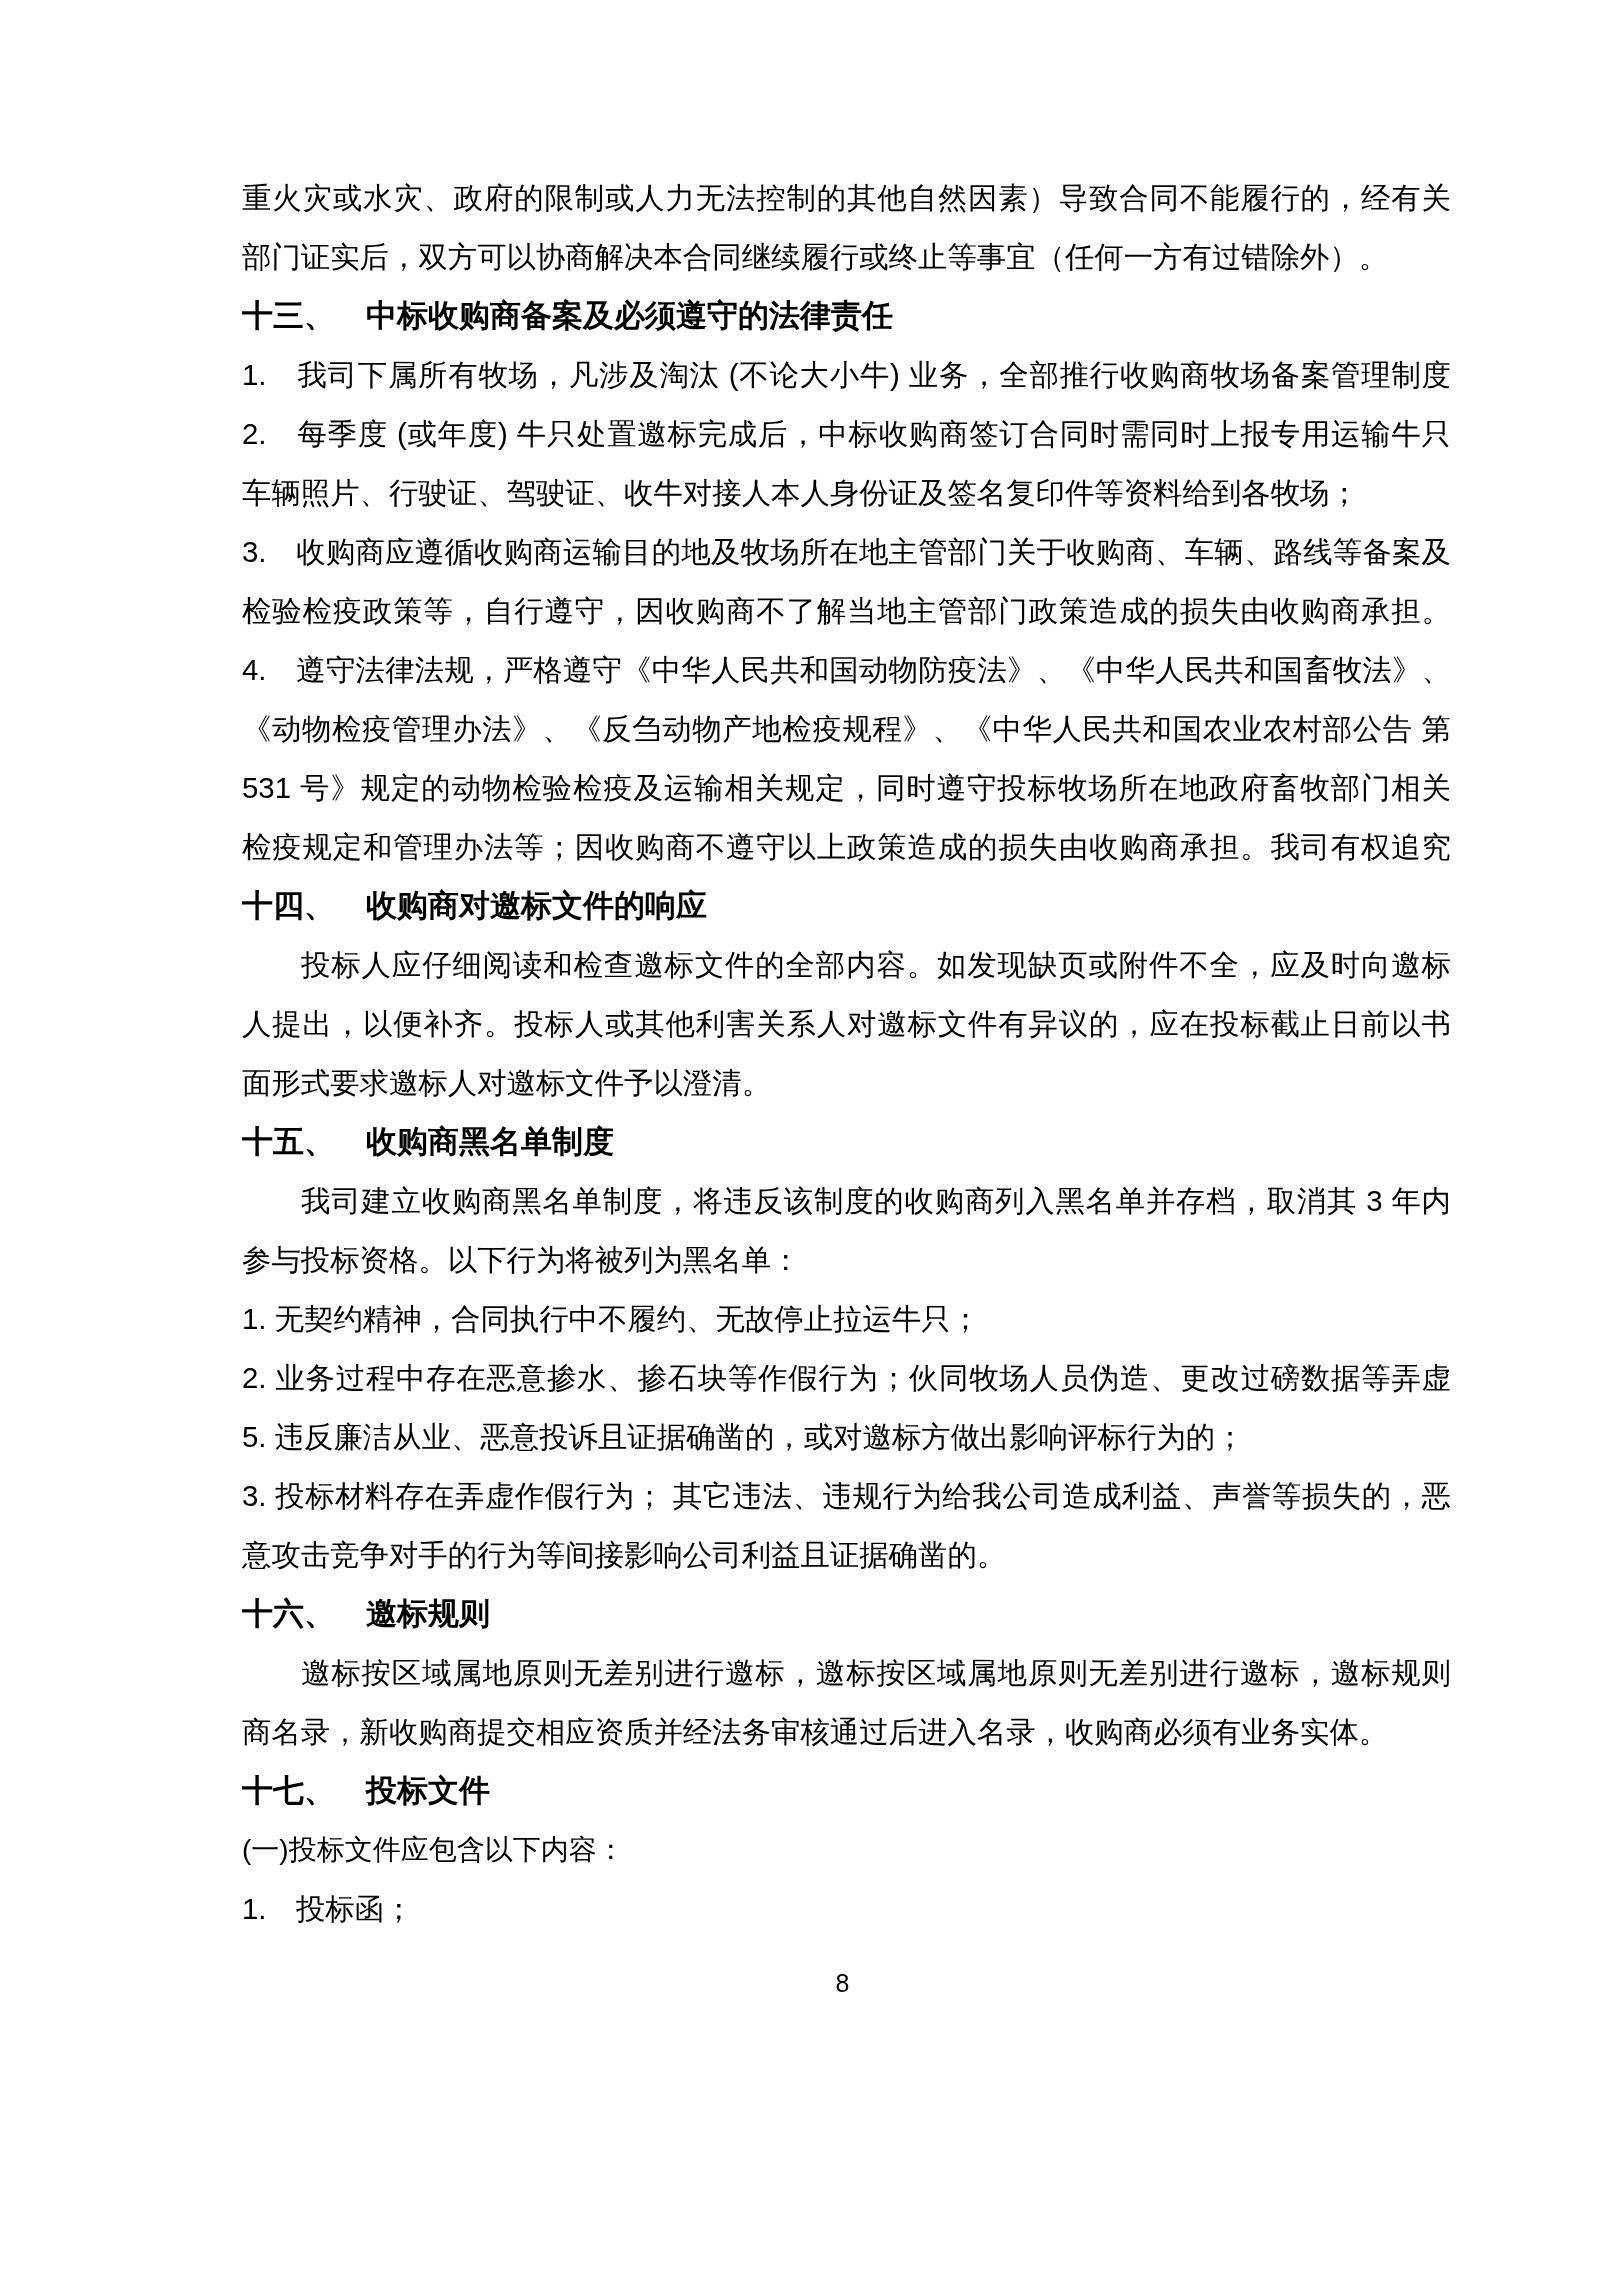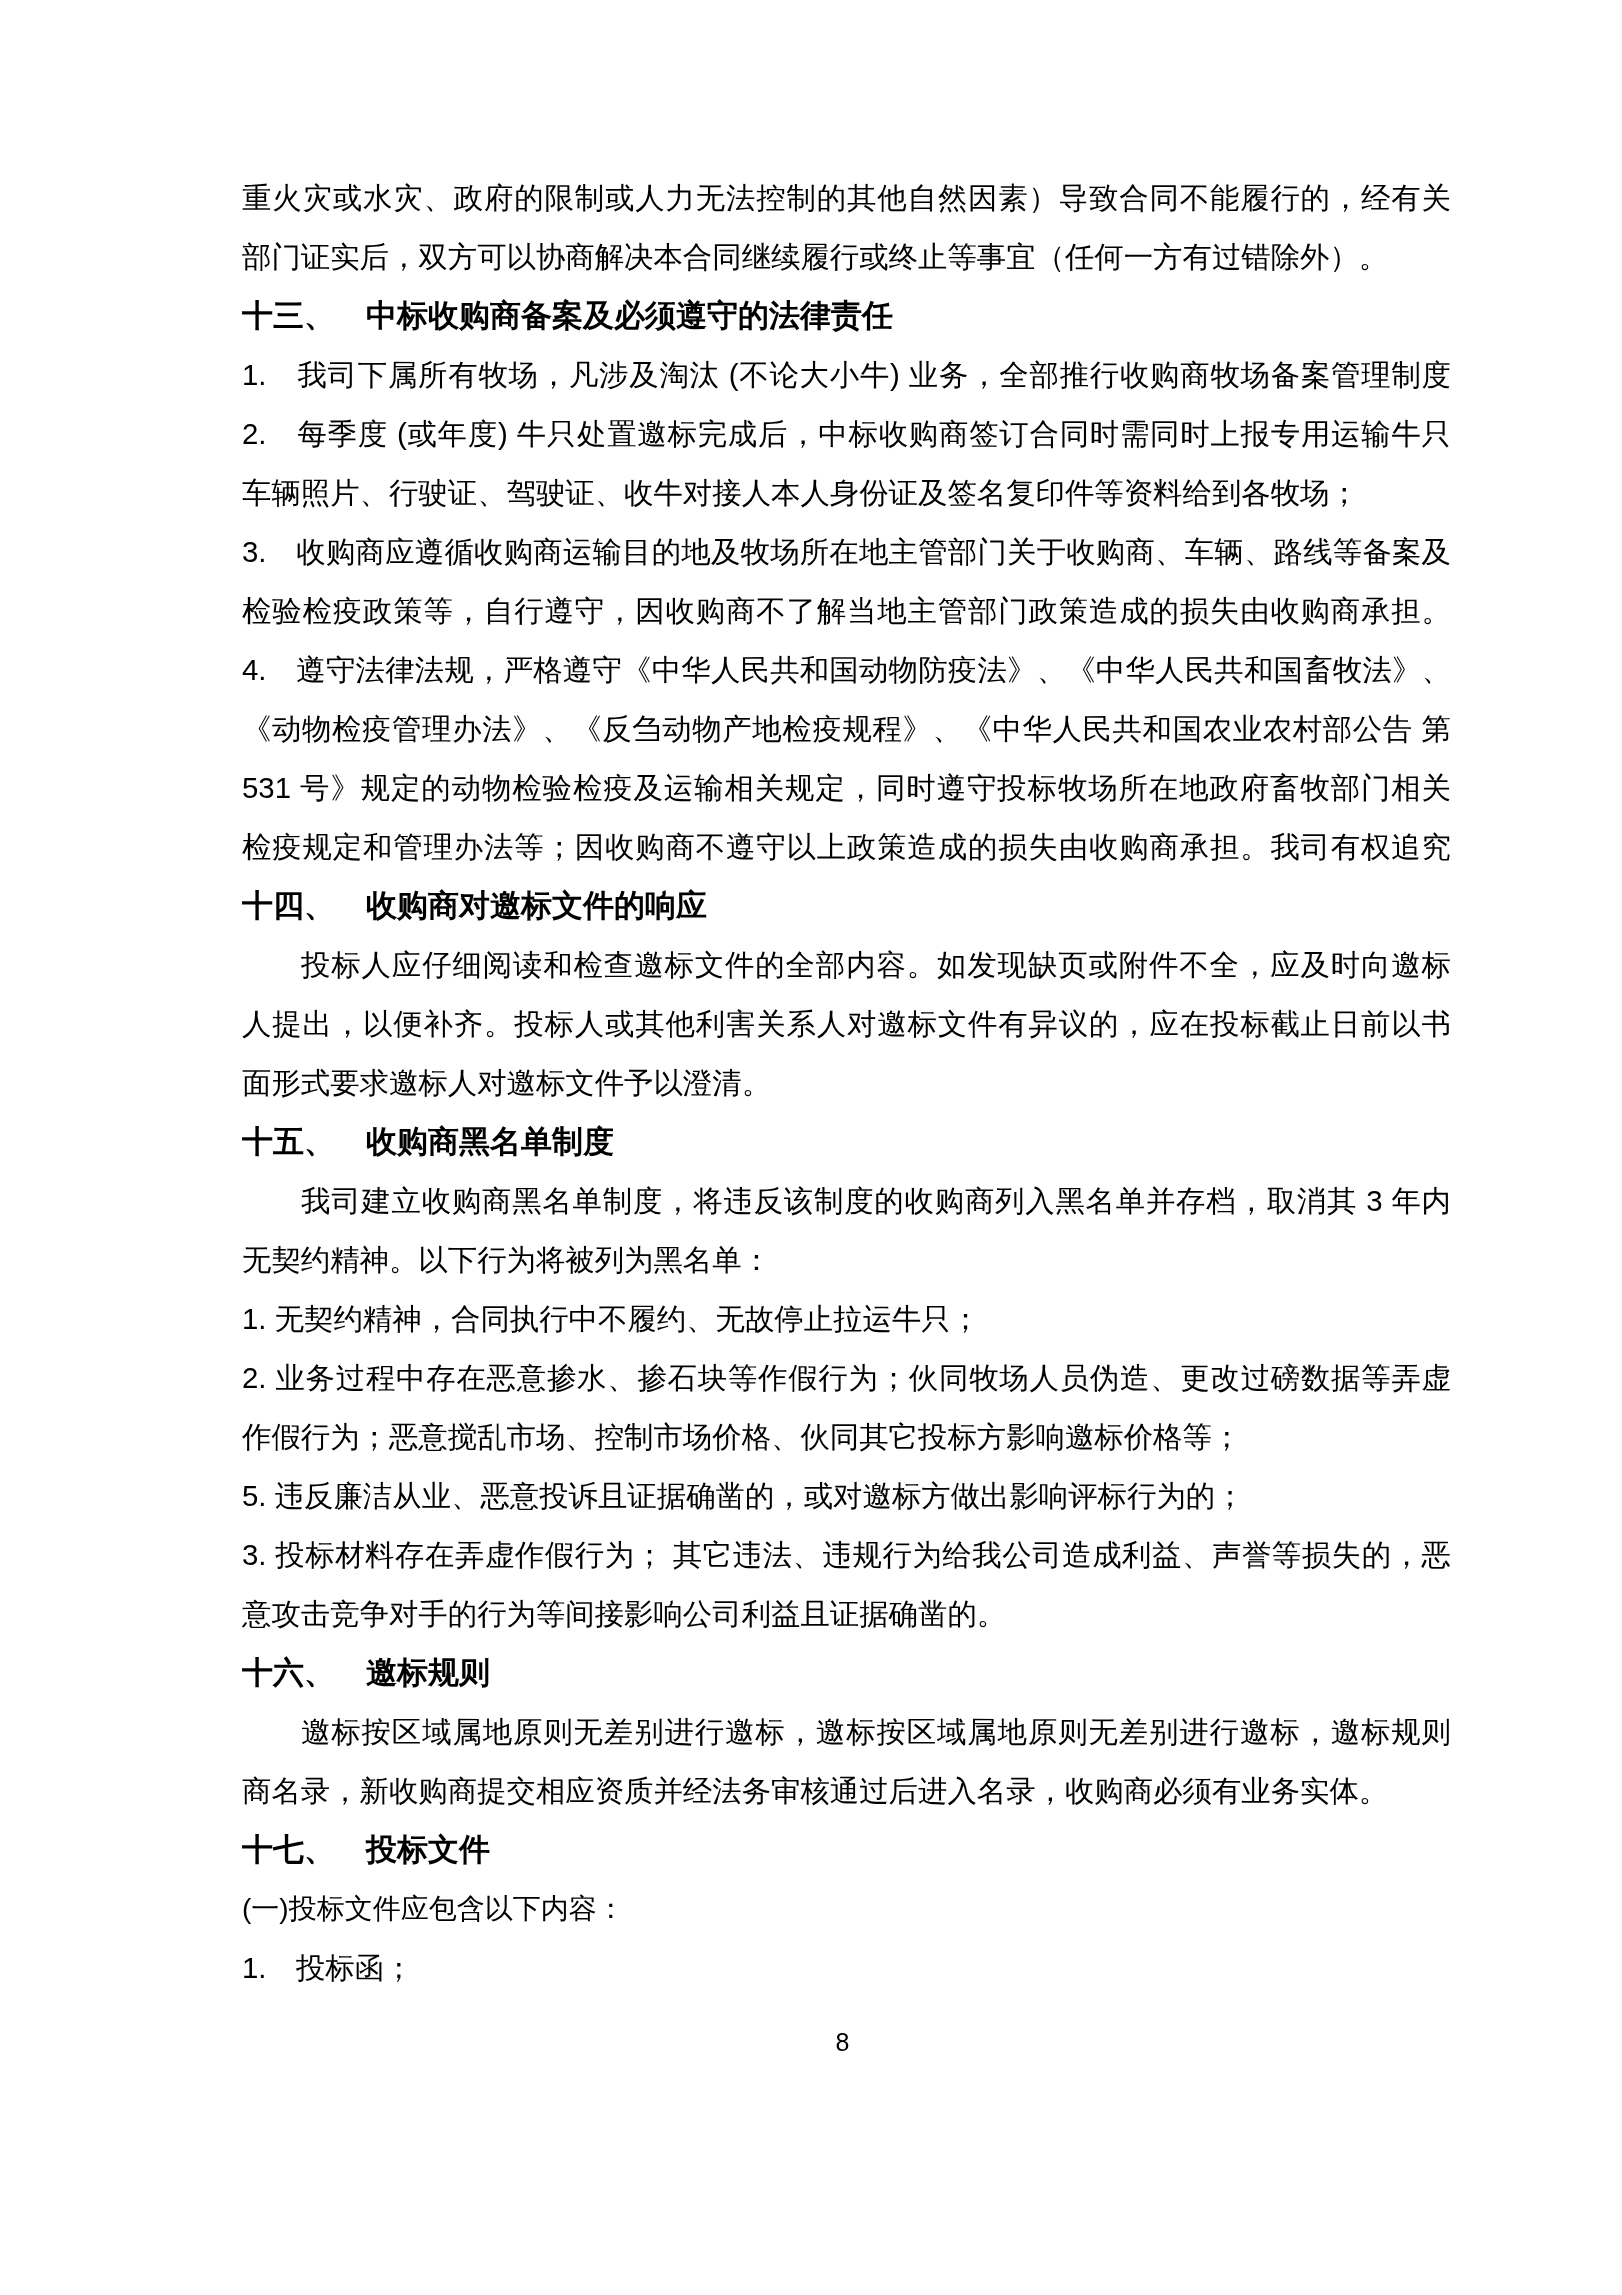--- a/index.html
+++ b/index.html
@@ -74,24 +74,23 @@
       <div class="line body justify">4.　遵守法律法规，严格遵守《中华人民共和国动物防疫法》、《中华人民共和国畜牧法》、</div>
       <div class="line body justify">《动物检疫管理办法》、《反刍动物产地检疫规程》、《中华人民共和国农业农村部公告 第</div>
       <div class="line body justify">531 号》规定的动物检验检疫及运输相关规定，同时遵守投标牧场所在地政府畜牧部门相关</div>
       <div class="line body justify">检疫规定和管理办法等；因收购商不遵守以上政策造成的损失由收购商承担。我司有权追究</div>
       <div class="line heading">十四、　收购商对邀标文件的响应</div>
       <div class="line body justify indent">投标人应仔细阅读和检查邀标文件的全部内容。如发现缺页或附件不全，应及时向邀标</div>
       <div class="line body justify">人提出，以便补齐。投标人或其他利害关系人对邀标文件有异议的，应在投标截止日前以书</div>
       <div class="line body">面形式要求邀标人对邀标文件予以澄清。</div>
       <div class="line heading">十五、　收购商黑名单制度</div>
       <div class="line body justify indent">我司建立收购商黑名单制度，将违反该制度的收购商列入黑名单并存档，取消其 3 年内</div>
-      <div class="line body">无契约精神。以下行为将被列为黑名单：</div>
+      <div class="line body">参与投标资格。以下行为将被列为黑名单：</div>
       <div class="line body">1. 无契约精神，合同执行中不履约、无故停止拉运牛只；</div>
       <div class="line body justify">2. 业务过程中存在恶意掺水、掺石块等作假行为；伙同牧场人员伪造、更改过磅数据等弄虚</div>
-      <div class="line body">作假行为；恶意搅乱市场、控制市场价格、伙同其它投标方影响邀标价格等；</div>
       <div class="line body">5. 违反廉洁从业、恶意投诉且证据确凿的，或对邀标方做出影响评标行为的；</div>
       <div class="line body justify">3. 投标材料存在弄虚作假行为； 其它违法、违规行为给我公司造成利益、声誉等损失的，恶</div>
       <div class="line body">意攻击竞争对手的行为等间接影响公司利益且证据确凿的。</div>
       <div class="line heading">十六、　邀标规则</div>
       <div class="line body justify indent">邀标按区域属地原则无差别进行邀标，邀标按区域属地原则无差别进行邀标，邀标规则</div>
       <div class="line body">商名录，新收购商提交相应资质并经法务审核通过后进入名录，收购商必须有业务实体。</div>
       <div class="line heading">十七、　投标文件</div>
       <div class="line subheading">(一)投标文件应包含以下内容：</div>
       <div class="line body">1.　投标函；</div>
     </main>

